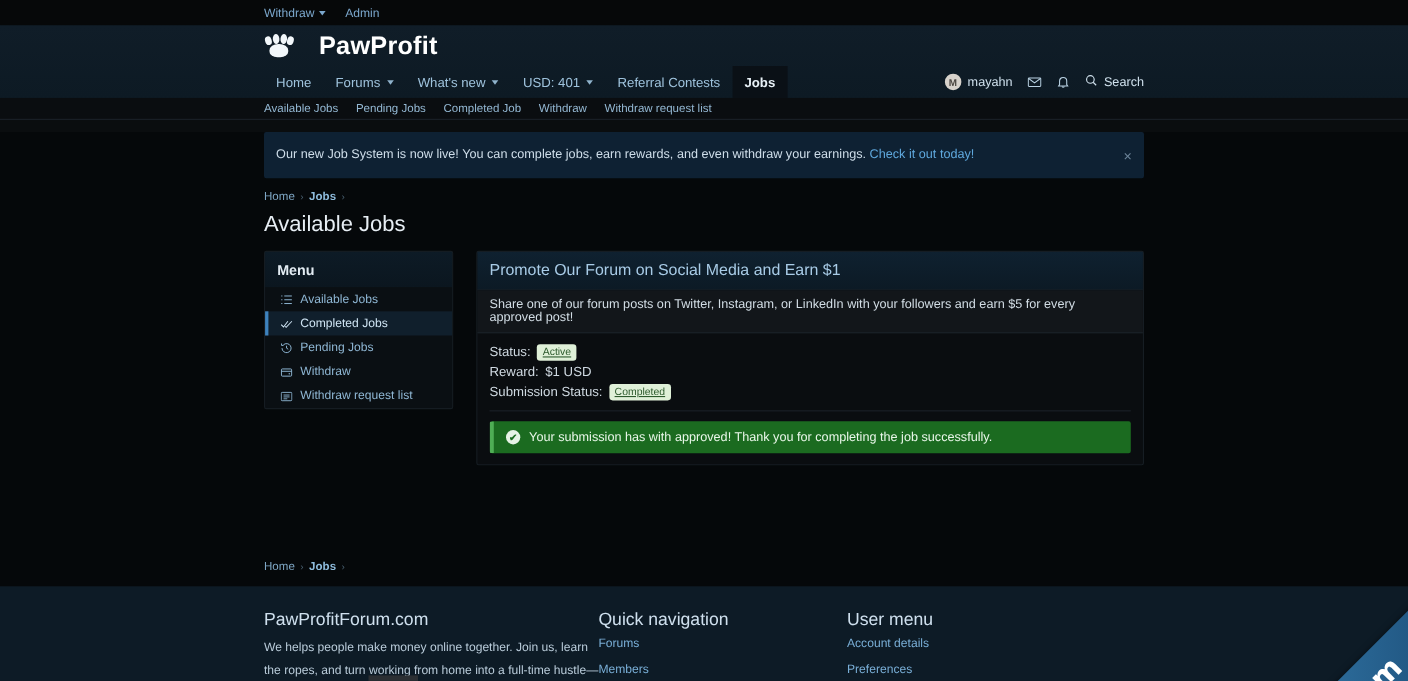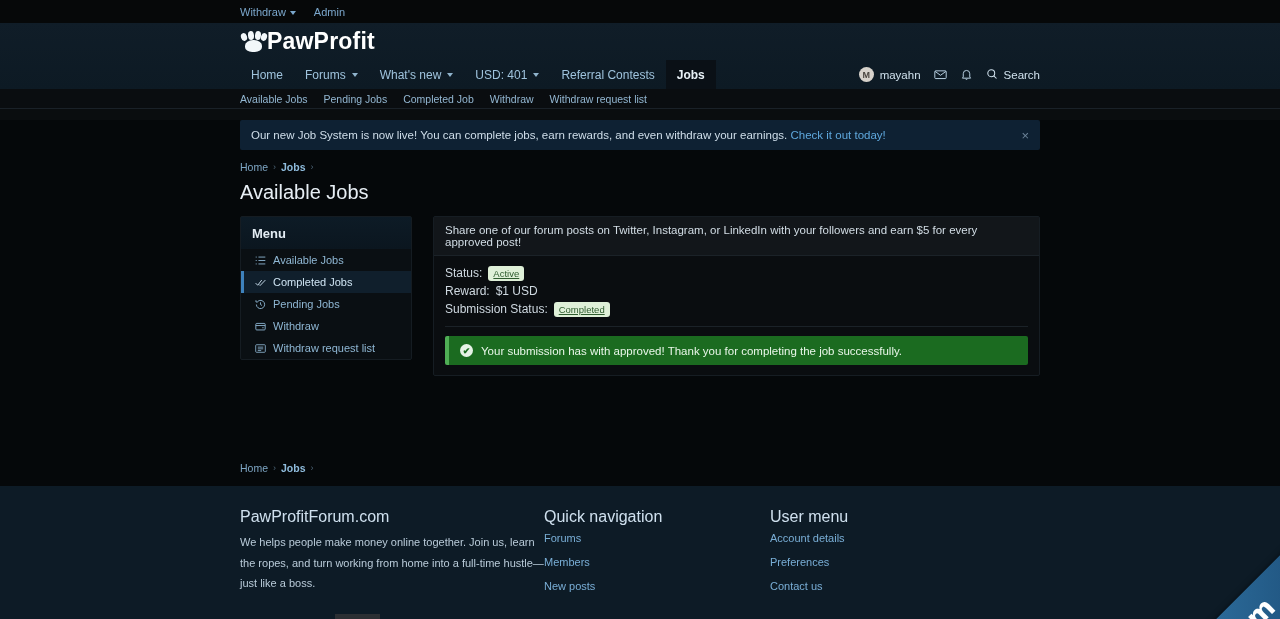--- a/index.html
+++ b/index.html
@@ -30,21 +30,21 @@
     border-top: 4px solid #7ba7cc; vertical-align: middle;
   }
 
   
   .header {
     background: linear-gradient(180deg, #101d28 0%, #0d1a24 100%);
     padding-left: 240px;
     padding-right: 240px;
     position: relative;
   }
-  .logo-row { height: 37px; display: flex; align-items: center; gap: 0; }
+  .logo-row { height: 37px; display: flex; align-items: center; gap: 23px; }
   .logo-text {
     color: #ffffff; font-size: 23px; font-weight: 600; letter-spacing: .2px;
   }
   .paw { width: 27px; height: 22px; position: relative; }
   .paw span { position: absolute; background: #f2f7fa; border-radius: 50%; }
   .paw .t1 { width: 6px; height: 8px; left: 1px;  top: 2px;  transform: rotate(-18deg); }
   .paw .t2 { width: 6px; height: 9px; left: 8px;  top: 0px;  transform: rotate(-5deg); }
   .paw .t3 { width: 6px; height: 9px; left: 15px; top: 0px;  transform: rotate(5deg); }
   .paw .t4 { width: 6px; height: 8px; left: 21px; top: 2px;  transform: rotate(18deg); }
   .paw .pad { width: 17px; height: 12px; left: 5px; top: 9px; border-radius: 48% 48% 42% 42%; }
@@ -82,21 +82,21 @@
     padding-left: 240px; display: flex; align-items: center; gap: 16px;
     border-bottom: 1px solid #1a2128;
   }
   .subnav a { color: #93b7d2; font-size: 10.5px; }
 
   
   .canvas { background: #05080a; padding: 0 240px; }
 
   
   .notice {
-    margin-top: 11px; height: 30px; background: #0e2133;
+    margin-top: 11px; height: 42px; background: #0e2133;
     display: flex; align-items: center; justify-content: space-between;
     padding: 0 11px; font-size: 11.5px; color: #cfdeea;
     border-radius: 2px;
   }
   .notice a { color: #5fa8dd; }
   .notice .x { color: #6c8499; font-size: 13px; cursor: pointer; }
 
   
   .crumbs { display: flex; align-items: center; gap: 5px; padding: 11px 0 0; font-size: 10.5px; }
   .crumbs a { color: #7ea6c4; }
@@ -341,20 +341,21 @@
           <svg width="11" height="11" viewBox="0 0 16 16" fill="none" stroke="currentColor" stroke-width="1.2">
             <rect x="1" y="2.5" width="14" height="11" rx="1.2"></rect>
               <path d="M4 6h8M4 8.5h8M4 11h5"></path>
           </svg>
         </span>
         <span>Withdraw request list</span>
       </a>
     </div>
 
     <div class="panel">
+      <div class="panel-head">Promote Our Forum on Social Media and Earn $1</div>
       <div class="panel-sub">Share one of our forum posts on Twitter, Instagram, or LinkedIn with your followers and earn $5 for every approved post!</div>
       <div class="panel-body">
         <div class="kv">
           <span>Status:</span>
           <span class="badge">Active</span>
         </div>
         <div class="kv">
           <span>Reward:</span>
           <span>$1 USD</span>
         </div>

